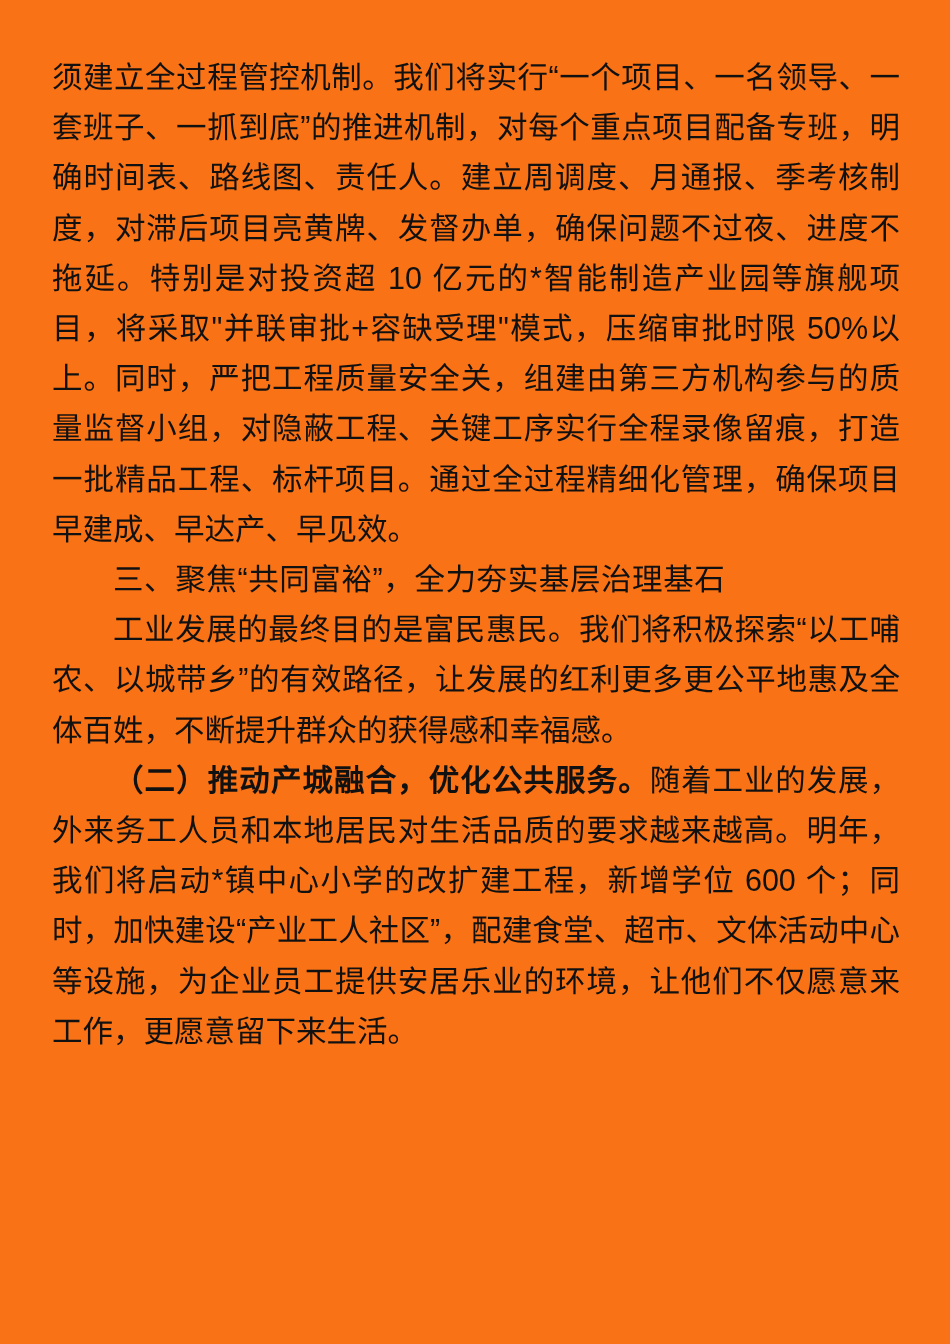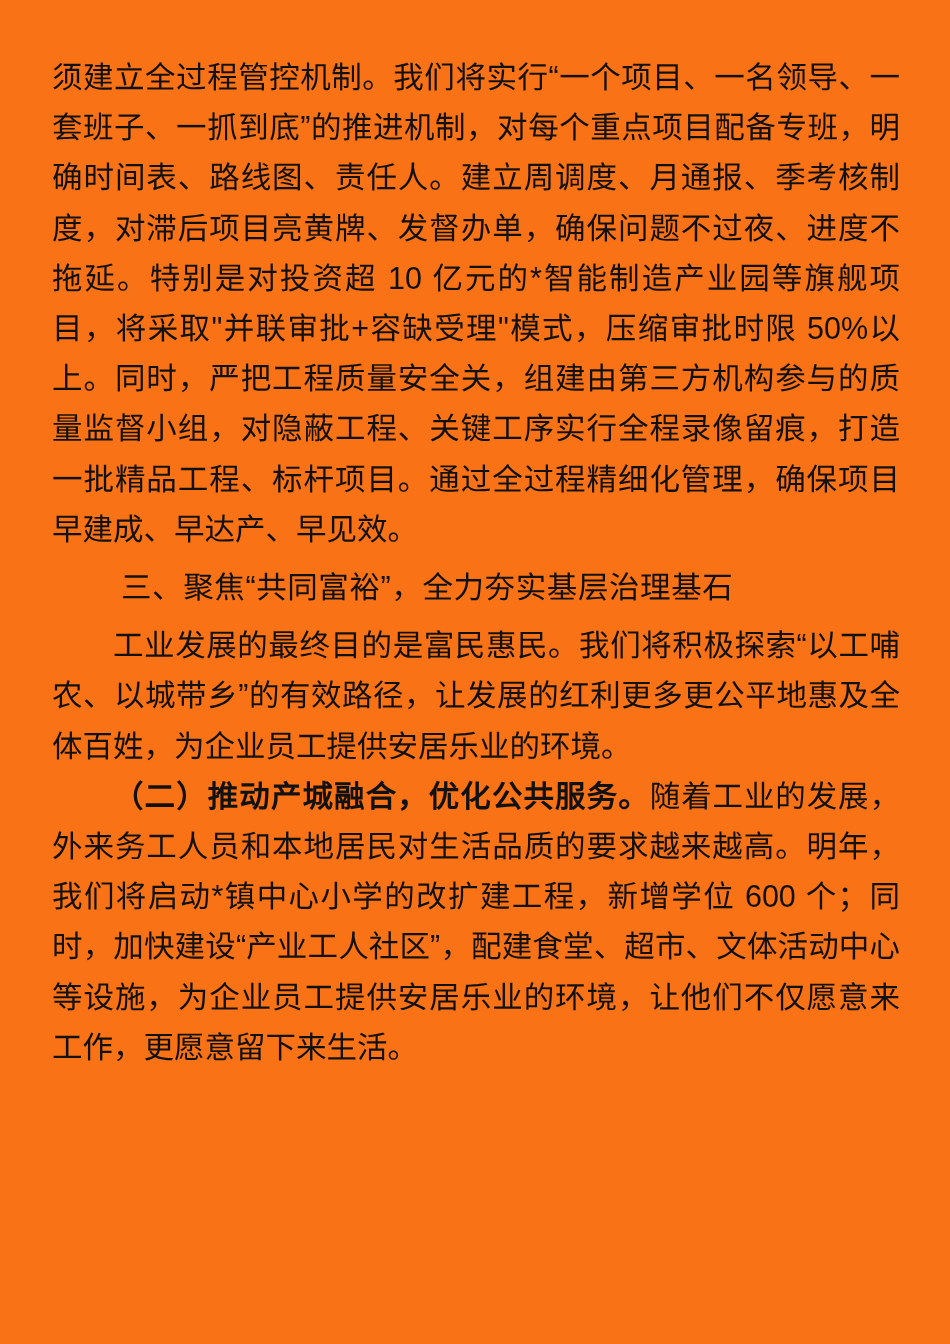--- a/index.html
+++ b/index.html
@@ -34,21 +34,21 @@
     text-align-last: left;
     letter-spacing: 0px;
     word-break: break-all;
     -webkit-font-smoothing: antialiased;
   }
   p.body-para.indent {
     text-indent: 2em;
   }
   
   p.section-heading {
-    margin: 8px;
+    margin: 0;
     font-family: "Liberation Sans", "DejaVu Sans", sans-serif;
     font-size: 30.5px;
     line-height: 50.2px;
     color: #111111;
     text-indent: 2em;
     text-align: left;
     letter-spacing: 0.6px;
     word-break: break-all;
   }
   
@@ -60,19 +60,19 @@
 </head>
 <body>
 
 <div class="page">
   <div class="content">
 
     <p class="body-para">须建立全过程管控机制。我们将实行“一个项目、一名领导、一套班子、一抓到底”的推进机制，对每个重点项目配备专班，明确时间表、路线图、责任人。建立周调度、月通报、季考核制度，对滞后项目亮黄牌、发督办单，确保问题不过夜、进度不拖延。特别是对投资超 10 亿元的*智能制造产业园等旗舰项目，将采取"并联审批+容缺受理"模式，压缩审批时限 50%以上。同时，严把工程质量安全关，组建由第三方机构参与的质量监督小组，对隐蔽工程、关键工序实行全程录像留痕，打造一批精品工程、标杆项目。通过全过程精细化管理，确保项目早建成、早达产、早见效。</p>
 
     <p class="section-heading">三、聚焦“共同富裕”，全力夯实基层治理基石</p>
 
-    <p class="body-para indent">工业发展的最终目的是富民惠民。我们将积极探索“以工哺农、以城带乡”的有效路径，让发展的红利更多更公平地惠及全体百姓，为企业员工提供安居乐业的环境。</p>
+    <p class="body-para indent">工业发展的最终目的是富民惠民。我们将积极探索“以工哺农、以城带乡”的有效路径，让发展的红利更多更公平地惠及全体百姓，不断提升群众的获得感和幸福感。</p>
 
 
     <p class="body-para indent"><span class="subhead">（二）推动产城融合，优化公共服务。</span><span>随着工业的发展，外来务工人员和本地居民对生活品质的要求越来越高。明年，我们将启动*镇中心小学的改扩建工程，新增学位 600 个；同时，加快建设“产业工人社区”，配建食堂、超市、文体活动中心等设施，为企业员工提供安居乐业的环境，让他们不仅愿意来工作，更愿意留下来生活。</span></p>
 
   </div>
 </div>
 
 </body></html>

